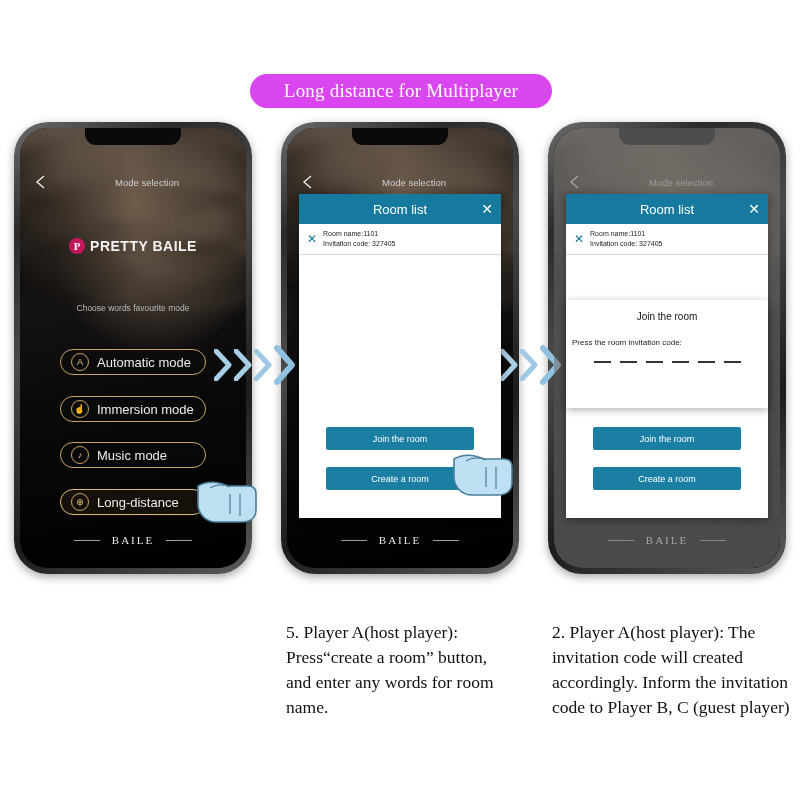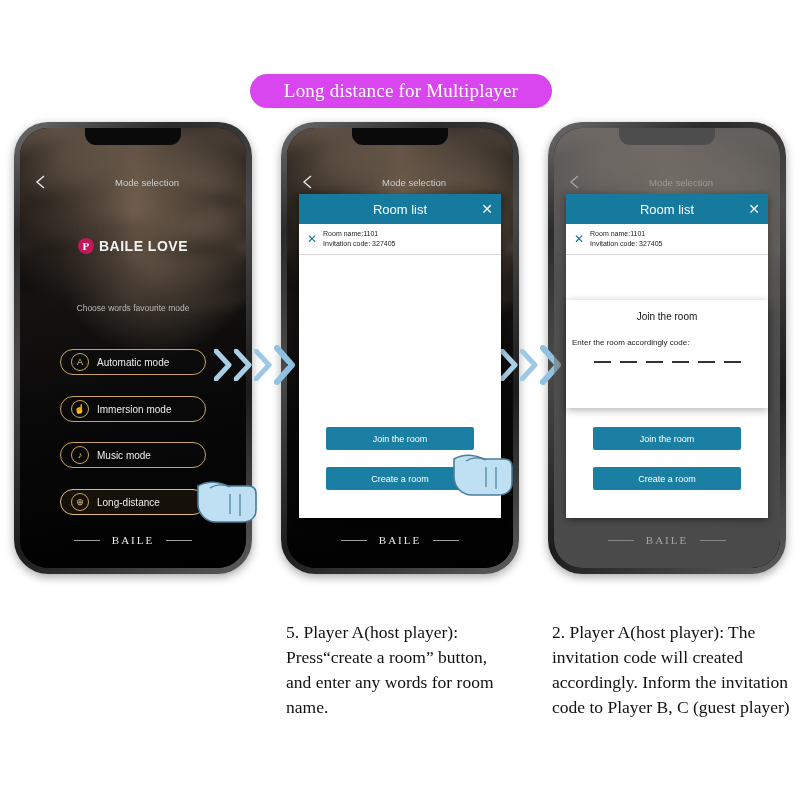--- a/index.html
+++ b/index.html
@@ -117,21 +117,21 @@
   }
   .mode-btn .glyph{
     width:16px;height:16px;border-radius:50%;
     border:1px solid #c8a35c;
     color:#e5c88a;font-size:9px;
     display:flex;align-items:center;justify-content:center;
     font-family:"Liberation Sans", sans-serif;
     flex:none;
   }
   .mode-btn .lbl{
-    color:#ececec;font-size:10px;
+    color:#ececec;font-size:13px;
     font-family:"Liberation Sans", sans-serif;
   }
   .mb1{top:221px;} .mb2{top:268px;} .mb3{top:314px;} .mb4{top:361px;}
   .mode-btn.active{border-color:#e0bc76;background:rgba(30,24,14,.65);}
 
   .remote-pill{
     position:absolute;left:50%;transform:translateX(-50%);
     top:358px;width:132px;height:19px;
     border:1px solid #b8954f;border-radius:10px;
     background:rgba(0,0,0,.5);
@@ -258,21 +258,21 @@
 
     <div class="back-arrow">
       <svg width="20" height="20" viewBox="0 0 20 20">
           <path d="M13 4 L6 10 L13 16" stroke="#e8e8e8" stroke-width="1.4" fill="none"></path>
         </svg>
     </div>
     <div class="mode-title">Mode selection</div>
 
     <div class="brand">
       <div class="brand-badge">P</div>
-      <div class="brand-text">BAILE LOVE</div>
+      <div class="brand-text">PRETTY BAILE</div>
     </div>
     <div class="choose">Choose words favourite mode</div>
 
     <div class="mode-btn mb1">
       <span class="glyph">A</span>
       <span class="lbl">Automatic mode</span>
     </div>
     <div class="mode-btn mb2">
       <span class="glyph">☝</span>
       <span class="lbl">Immersion mode</span>
@@ -387,21 +387,21 @@
       <div class="dialog-body">
         <div class="dlg-btn join">Join the room</div>
         <div class="dlg-btn create">Create a room</div>
       </div>
     </div>
 
     <div class="dim"></div>
 
     <div class="join-panel">
       <div class="title">Join the room</div>
-      <div class="sub">Enter the room accordingly code:</div>
+      <div class="sub">Press the room invitation code:</div>
       <div class="code-dashes">
         <span></span>
           <span></span>
           <span></span>
           <span></span>
           <span></span>
           <span></span>
       </div>
     </div>
   </div>

